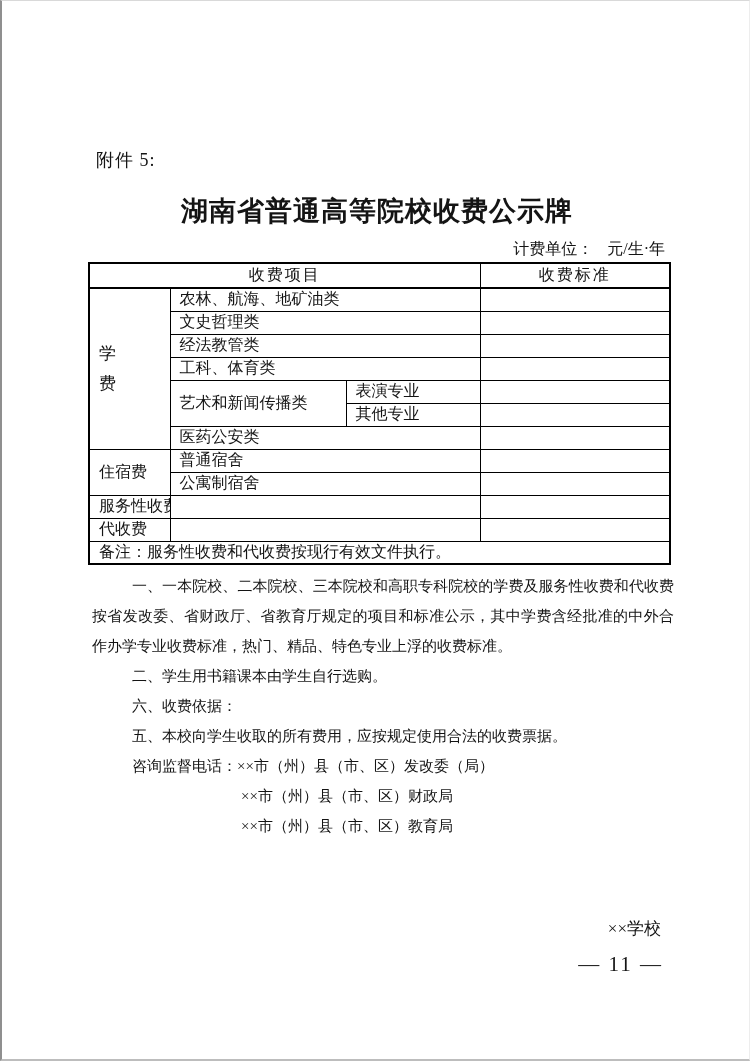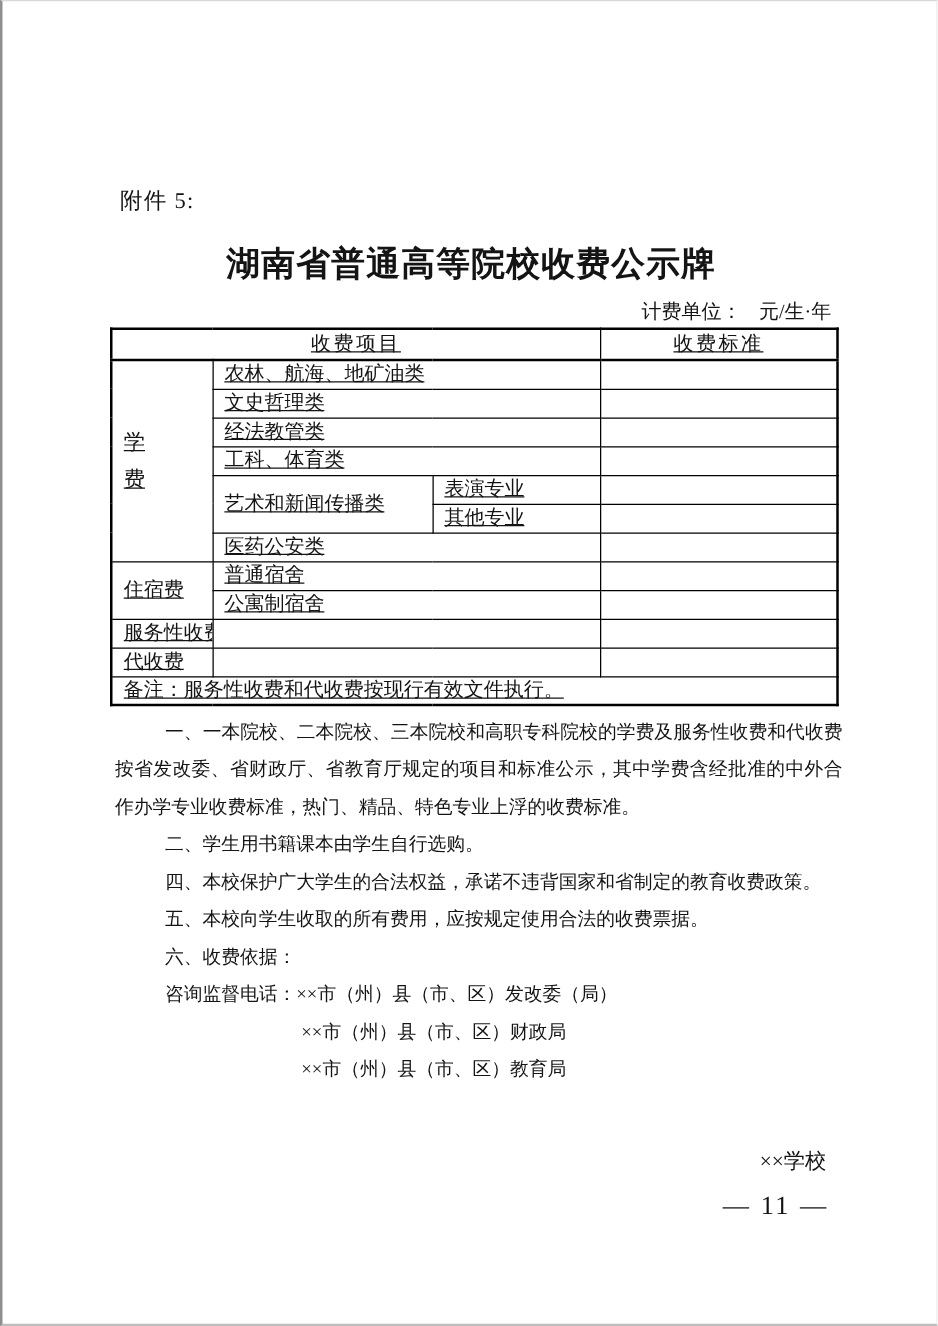--- a/index.html
+++ b/index.html
@@ -55,21 +55,21 @@
   }
   table.fee-table td, table.fee-table th {
     border: 1px solid #000;
     font-weight: normal;
     padding: 0 0 0 9px;
     text-align: left;
     vertical-align: middle;
     overflow: hidden;
     white-space: nowrap;
   }
-  table.fee-table { border: 2px solid #000; text-decoration: underline; }
+  table.fee-table { border: 2px solid #000; }
   table.fee-table tr.hdr th {
     height: 25px;
     text-align: center;
     padding: 0;
     border-bottom: 2px solid #000;
     letter-spacing: 2px;
   }
   table.fee-table tr.r { height: 23px; }
   table.fee-table tr.note-row { height: 14px; }
   td.center { text-align: center; padding: 0; }
@@ -181,23 +181,22 @@
   </tr>
   <tr class="note-row">
     <td colspan="4">备注：服务性收费和代收费按现行有效文件执行。</td>
   </tr>
 </tbody>
   </table>
 
 <div class="notes">
   <p class="para">一、一本院校、二本院校、三本院校和高职专科院校的学费及服务性收费和代收费按省发改委、省财政厅、省教育厅规定的项目和标准公示，其中学费含经批准的中外合作办学专业收费标准，热门、精品、特色专业上浮的收费标准。</p>
   <p class="para">二、学生用书籍课本由学生自行选购。</p>
-  <p class="para">四、本校保护广大学生的合法权益，承诺不违背国家和省制定的教育收费政策。</p>
+  <p class="para">六、收费依据：</p>
   <p class="para">五、本校向学生收取的所有费用，应按规定使用合法的收费票据。</p>
-  <p class="para">六、收费依据：</p>
   <p class="contact-line"><span>咨询监督电话：</span><span>××市（州）县（市、区）发改委（局）</span></p>
   <p class="contact-line cont"><span>××市（州）县（市、区）财政局</span></p>
   <p class="contact-line cont"><span>××市（州）县（市、区）教育局</span></p>
 </div>
 
 <div class="signature">××学校</div>
 
 <div class="page-number">— 11 —</div>
 
 </body></html>

